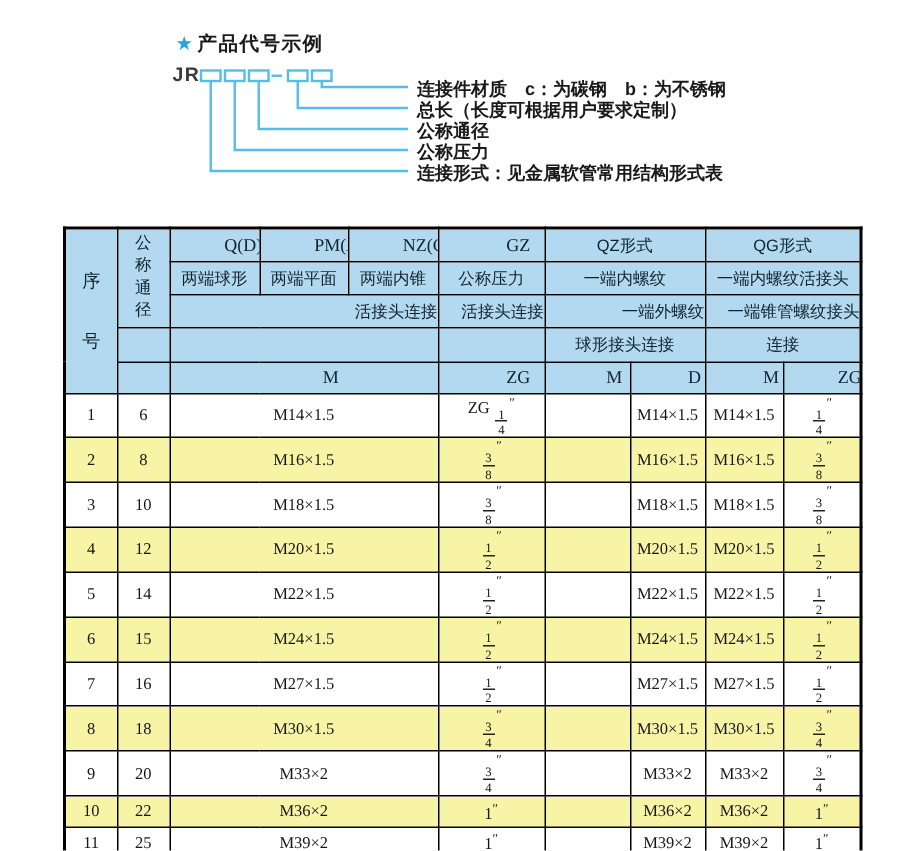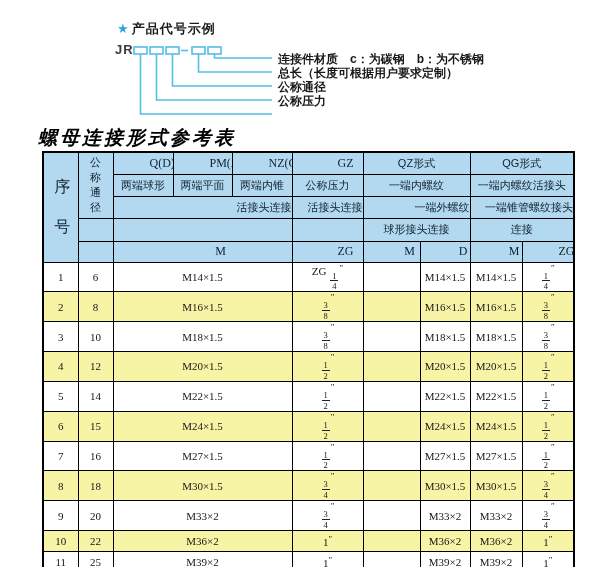--- a/index.html
+++ b/index.html
@@ -30,21 +30,21 @@
               vertical-align:middle; font-weight:normal; overflow:hidden; }
   thead th { background:#b3d9f0; color:#10222e; font-size:11px; }
   thead th.lat { font-family:"Liberation Serif", serif; font-size:12px;padding-left:36px; }
   tr.hr1 th { height:22px; } tr.hr2 th { height:22px; } tr.hr3 th { height:22px;text-align:right; }
   tr.hr4 th { height:23px;margin-left:20px; } tr.hr5 th { height:21px; }
   tbody td { height:21px; font-family:"Liberation Serif", serif; font-size:11px;
              color:#161616; background:#fff; }
   tbody tr.alt td { background:#f8f4a6; }
 
   .vtext-seq { width:13px; margin:0 auto; word-break:break-all;
-               line-height:40px; font-size:16px; }
+               line-height:40px; font-size:12px; }
   .vtext-dn  { width:13px; margin:0 auto; word-break:break-all;
                line-height:15px; font-size:11px; }
 
   .fr { display:inline-flex; flex-direction:column; align-items:center;
         vertical-align:-4px; line-height:1.05; font-size:8.5px; margin:0 1px; }
   .fr .nu { border-bottom:1px solid #222; padding:0 2px; }
   .fr .de { padding-top:1px; }
   .in { font-size:9px; vertical-align:4px; }
 </style>
 </head>
@@ -72,22 +72,22 @@
       <polyline points="172.5,54 172.5,86 272,86"></polyline>
       <polyline points="156.5,54 156.5,100 272,100"></polyline>
       <polyline points="140.5,54 140.5,114 272,114"></polyline>
     </g>
   </svg>
 
   <div class="dlabel" style="top:65px">总长（长度可根据用户要求定制）</div>
   <div class="dlabel" style="top:51px">连接件材质　c：为碳钢　b：为不锈钢</div>
   <div class="dlabel" style="top:79px">公称通径</div>
   <div class="dlabel" style="top:93px">公称压力</div>
-
-  <div class="table-title">螺母连接形式参考表</div>
+  <div class="dlabel" style="top:107px">连接形式：见金属软管常用结构形式表</div>
+
 
   <table class="ref">
     <colgroup>
       <col style="width:35px">
         <col style="width:35px">
       <col style="width:60px">
         <col style="width:59px">
         <col style="width:60px">
       <col style="width:71px">
         <col style="width:57px">

